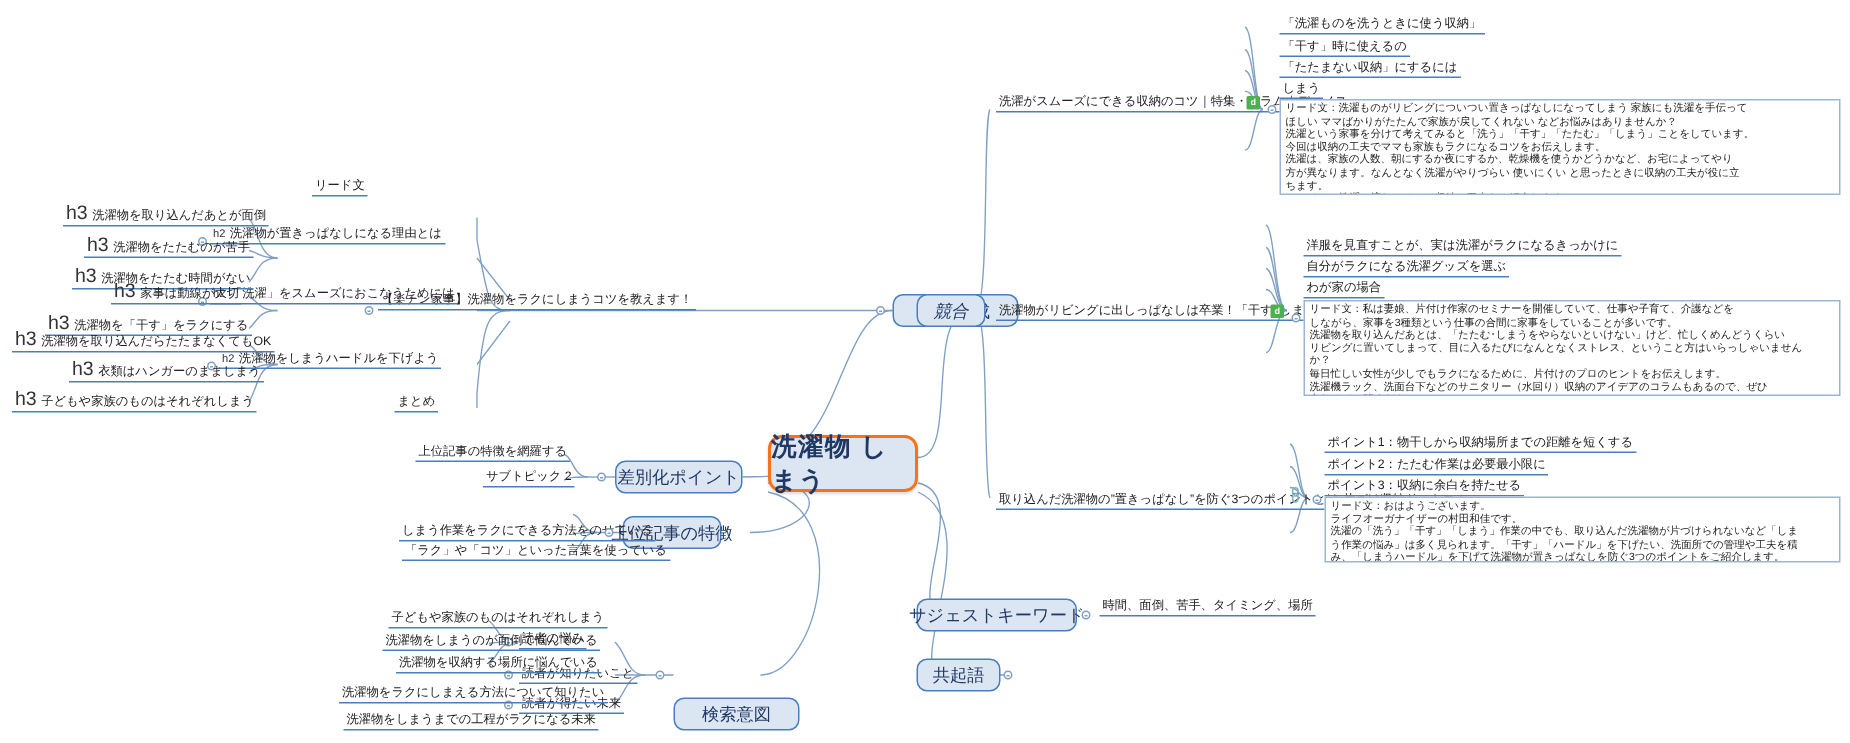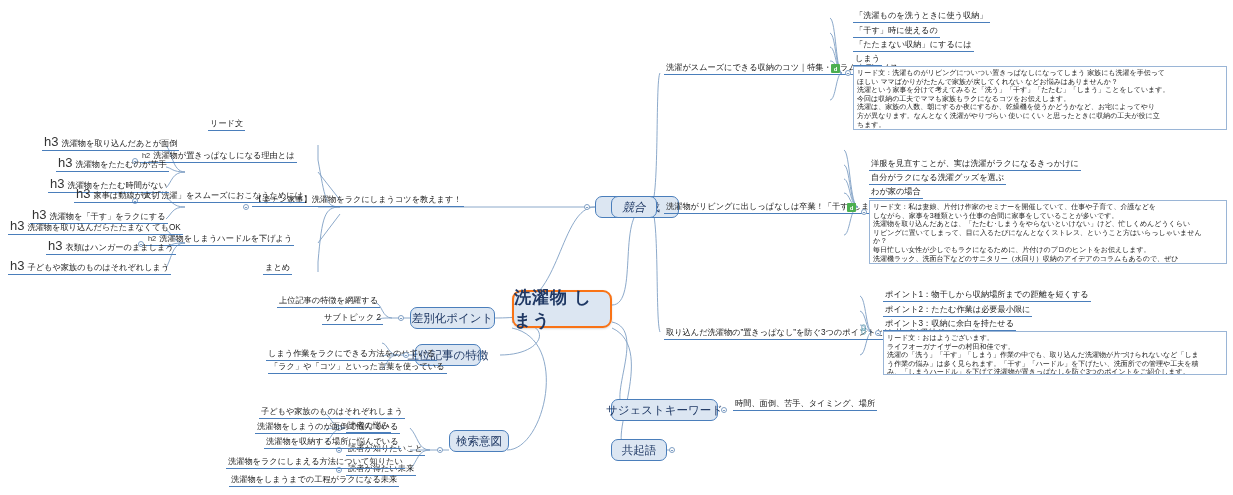--- a/index.html
+++ b/index.html
@@ -203,21 +203,21 @@
 
       <path d="M672 450 L 662 450"></path>
     </g>
   </svg>
 
   <div class="root-node" style="left:512px; top:290px; width:100px; height:38px;">洗濯物 しまう</div>
 
   <div class="box-node" style="left:595px; top:196px; width:84px; height:22px;">記事構成</div>
   <div class="box-node" style="left:410px; top:307px; width:85px; height:22px;">差別化ポイント</div>
   <div class="box-node" style="left:415px; top:344px; width:66px; height:22px;">上位記事の特徴</div>
-  <div class="box-node" style="left:449px; top:430px; width:60px; height:22px;">検索意図</div>
+  <div class="box-node" style="left:449px; top:465px; width:84px; height:22px;">検索意図</div>
   <div class="box-node" style="left:611px; top:196px; width:46px; height:22px;font-style:italic;">競合</div>
   <div class="box-node" style="left:611px; top:399px; width:107px; height:22px;">サジェストキーワード</div>
   <div class="box-node" style="left:611px; top:439px; width:56px; height:22px;">共起語</div>
 
   <div class="u-node" style="left:252px; top:194px;">【楽チン家事】洗濯物をラクにしまうコツを教えます！</div>
   <div class="knob" style="left:584px; top:204px;"></div>
   <div class="knob" style="left:243px; top:204px;"></div>
 
   <div class="u-node" style="left:208px; top:118px;">
     <span>リード文</span>

